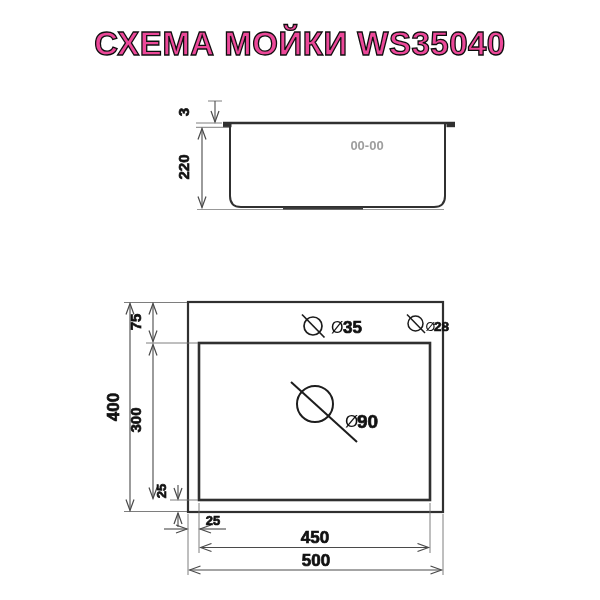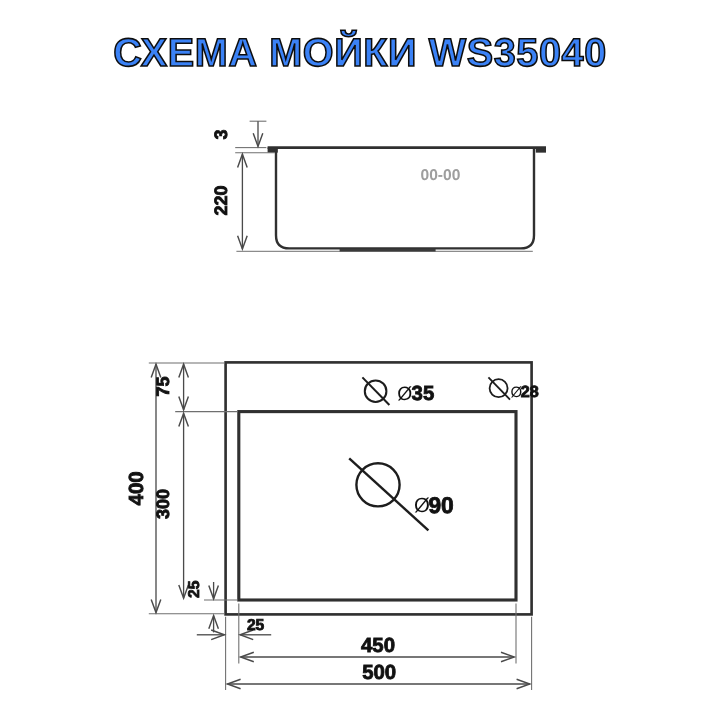--- a/index.html
+++ b/index.html
@@ -12,21 +12,21 @@
     font-family: "Liberation Sans", sans-serif;
   }
   h1.title {
     position: absolute;
     top: 25px; left: 0; right: 0;
     margin: 0;
     text-align: center;
     font-size: 33px;
     font-weight: bold;
     letter-spacing: 0.5px;
-    color: #3b82f6;
+    color: #ec4899;
     -webkit-text-stroke: 1.3px #0d0d0d;
     font-family: "Liberation Sans", sans-serif;
   }
   svg { position: absolute; top: 0; left: 0; }
   .outline { stroke: #303030; fill: none; }
   .dimline { stroke: #4a4a4a; stroke-width: 1.1; fill: none; }
   .extline { stroke: #6f6f6f; stroke-width: 0.9; fill: none; }
   .baseline { stroke: #8c8c8c; stroke-width: 0.9; fill: none; }
   .holesym { stroke: #1d1d1d; fill: none; }
   text {

